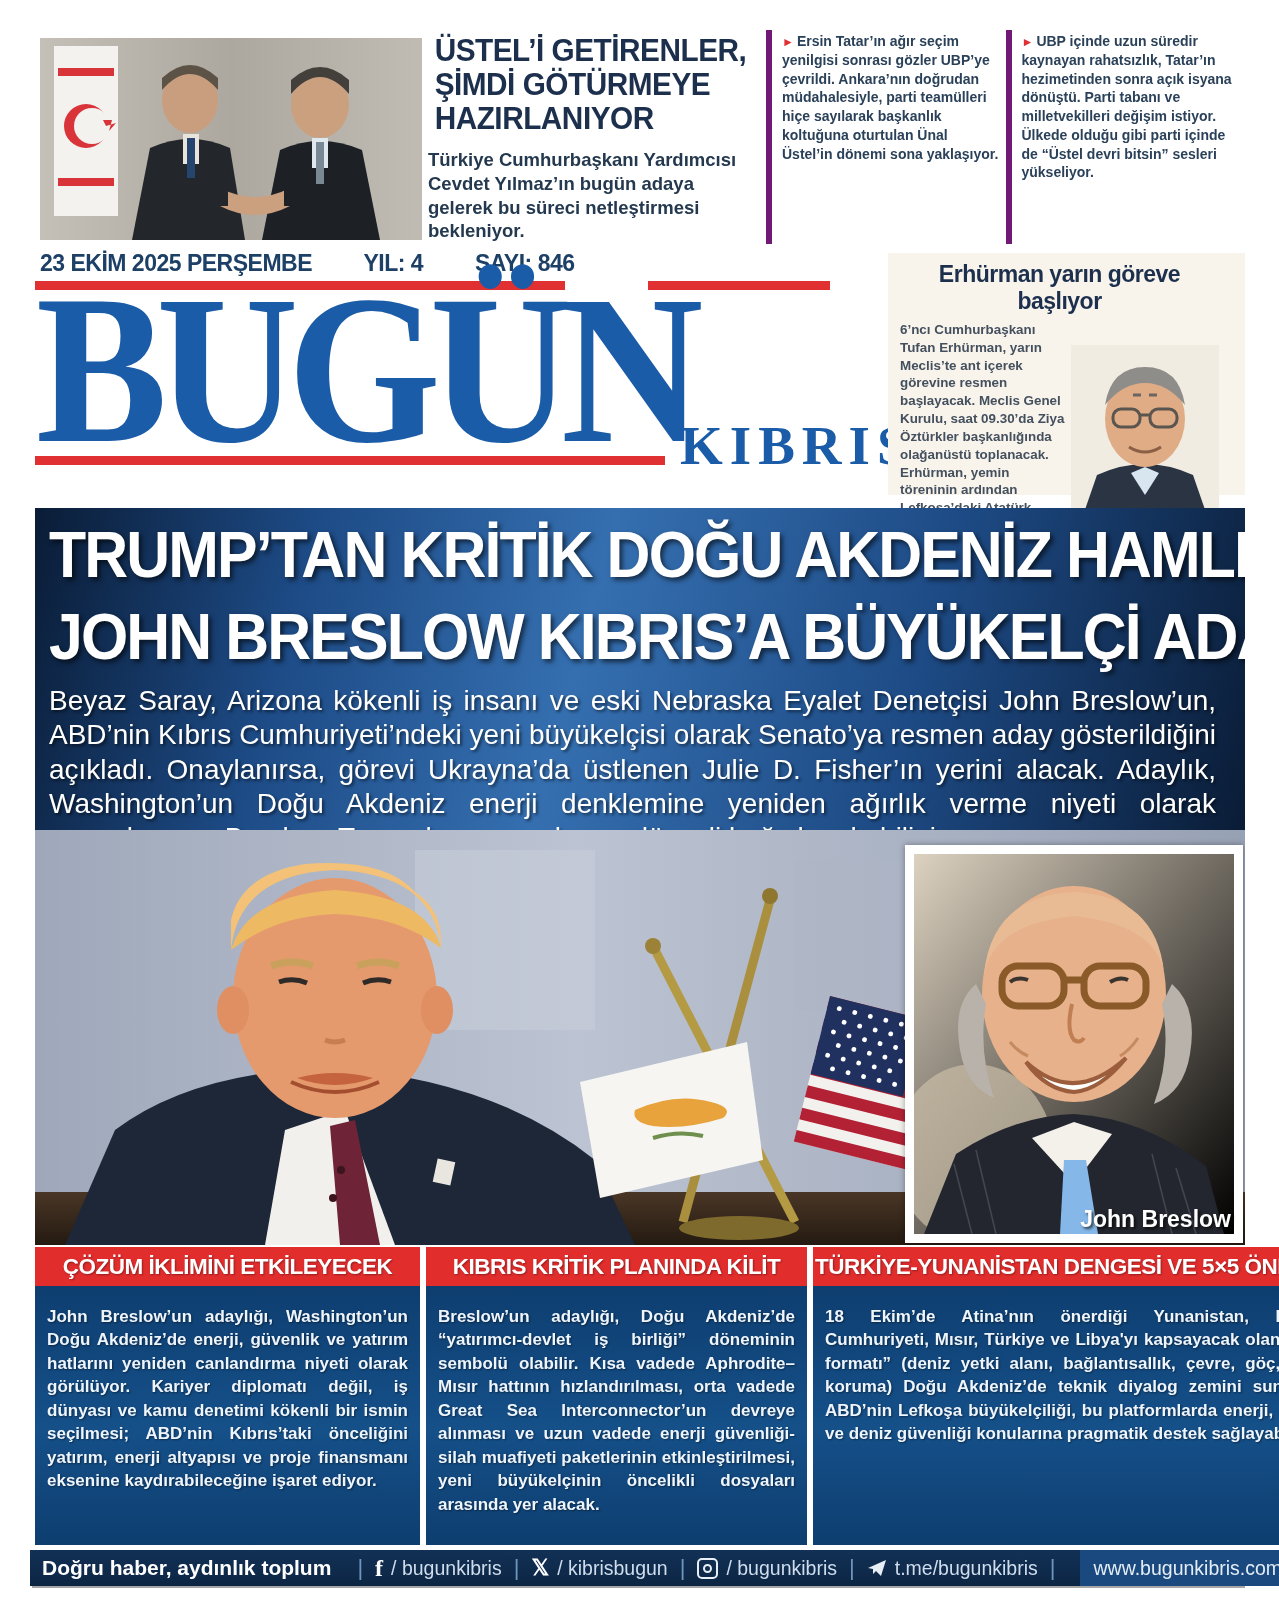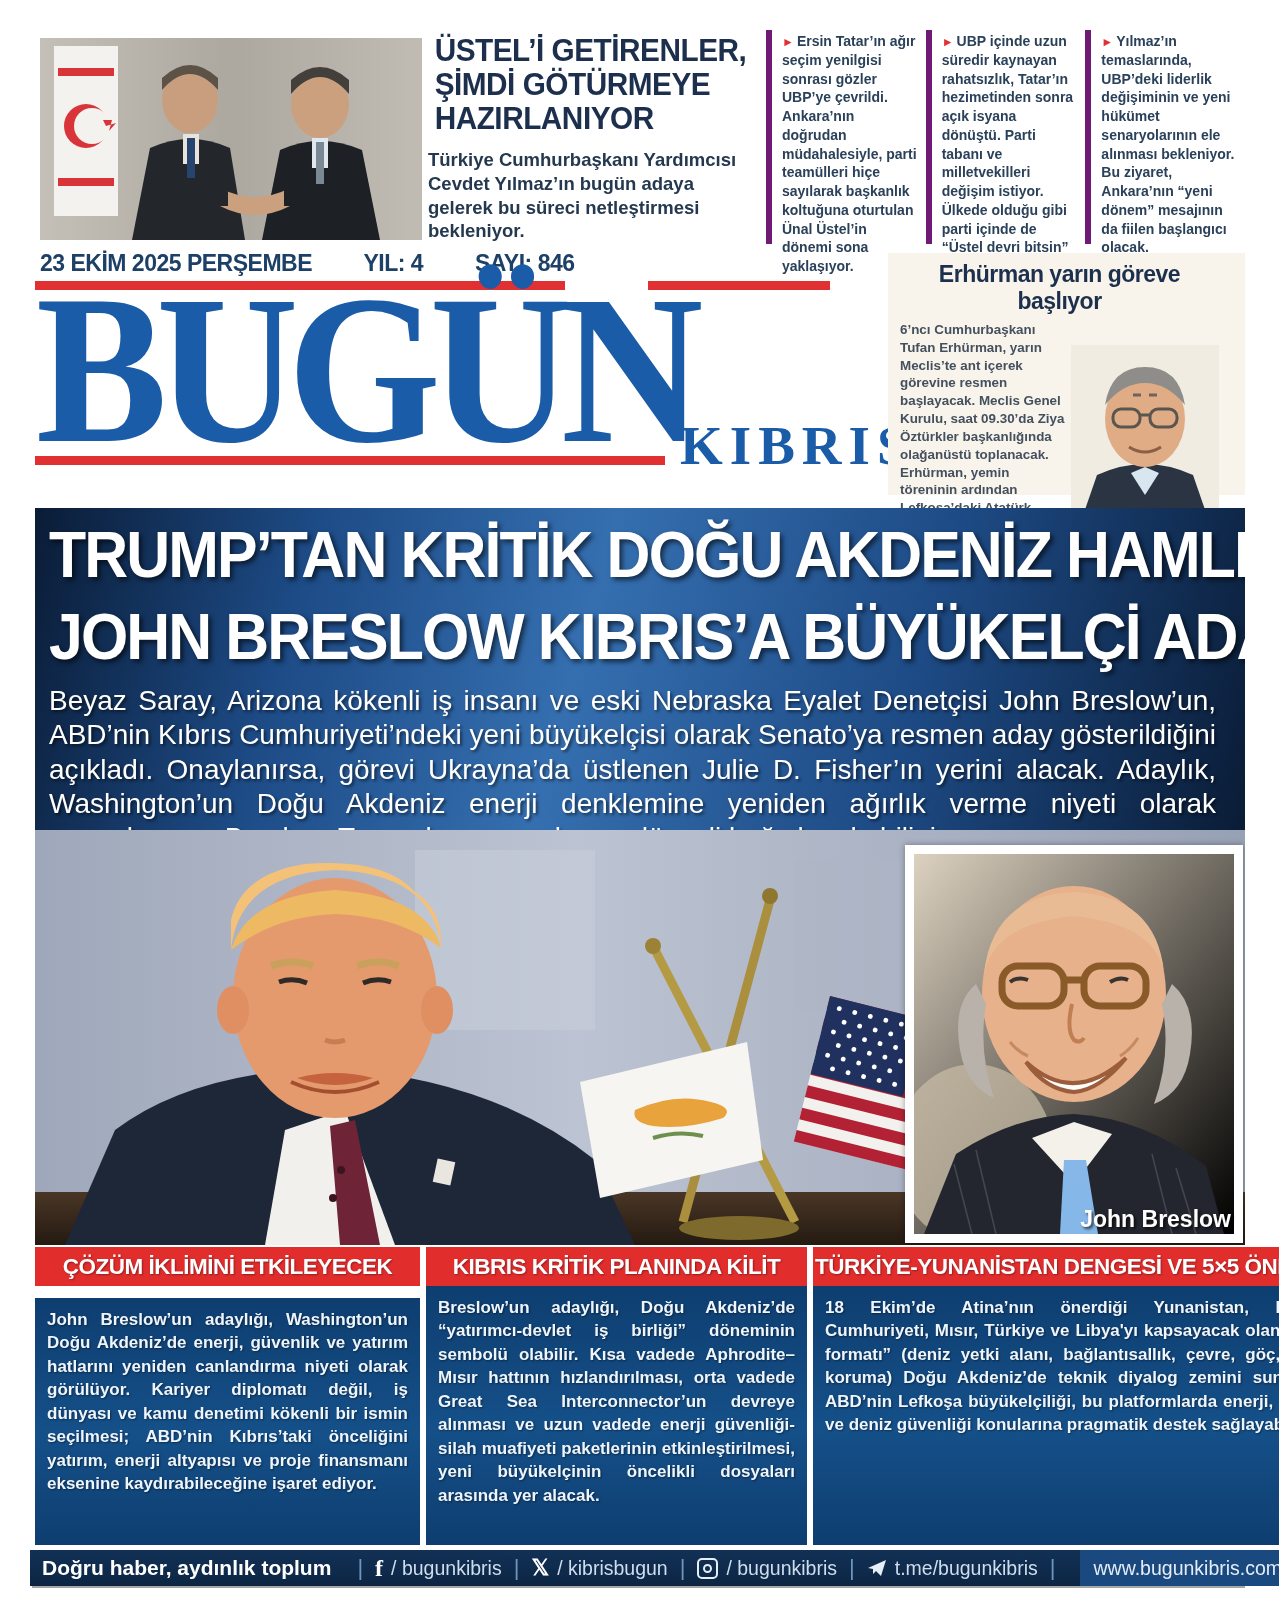--- a/index.html
+++ b/index.html
@@ -48,27 +48,27 @@
   .main-photo{position:absolute;left:35px;top:830px;width:1210px;height:415px;overflow:hidden;}
   .breslow-frame{position:absolute;left:870px;top:15px;width:338px;height:398px;background:#fff;
       padding:9px;box-shadow:0 0 6px rgba(0,0,0,0.35);}
   .breslow-inner{position:relative;width:100%;height:100%;overflow:hidden;}
   .breslow-caption{position:absolute;right:12px;bottom:10px;color:#fff;font-size:23px;font-weight:bold;
       text-shadow:2px 2px 3px rgba(0,0,0,0.7);text-align:center;}
 
   
   .bottom-cols{position:absolute;left:35px;top:1247px;width:1210px;height:298px;display:flex;gap:6px;}
   .bcol{display:flex;flex-direction:column;}
-  .bcol1{flex:0 0 385px;gap:12px;}
+  .bcol1{flex:0 0 385px;}
   .bcol2{flex:0 0 381px;}
   .bcol3{flex:1;}
   .bcol-header{background:#e22d2d;color:#fff;font-weight:bold;font-size:22.5px;text-align:center;
       padding:7px 2px 6px 2px;letter-spacing:-0.5px;white-space:nowrap;text-shadow:1px 1px 2px rgba(0,0,0,0.35);}
   .bcol-body{flex:1;background:linear-gradient(180deg,#0e3e70 0%,#155089 55%,#0e3e70 100%);
-      color:#eef5fd;font-weight:bold;font-size:17px;line-height:1.38;padding:10px 12px;text-align:justify;
+      color:#eef5fd;font-weight:bold;font-size:17px;line-height:1.38;padding:19px 12px;text-align:justify;
       text-shadow:1px 1px 2px rgba(0,0,0,0.45);}
 
   
   .footer{position:absolute;left:30px;top:1550px;width:1213px;height:36px;
       background:linear-gradient(180deg,#123156 0%,#0c2543 100%);display:flex;align-items:center;
       color:#cfdded;font-size:19.5px;box-shadow:2px 2px 0 rgba(0,0,0,0.35);}
   .footer .slogan{color:#ffffff;font-weight:bold;font-size:21px;margin:0 14px 0 12px;white-space:nowrap;}
   .fsep{color:#6f97bd;margin:0 12px;font-size:22px;}
   .fitem{display:flex;align-items:center;white-space:nowrap;}
   .ficon{display:inline-flex;align-items:center;justify-content:center;margin-right:8px;}
@@ -123,21 +123,20 @@
   <div class="top-story" data-name="top-story">
     <div class="top-story-line" data-name="top-story-title-line1">ÜSTEL’İ GETİRENLER,</div>
     <div class="top-story-line" data-name="top-story-title-line2">ŞİMDİ GÖTÜRMEYE</div>
     <div class="top-story-line" data-name="top-story-title-line3">HAZIRLANIYOR</div>
     <div class="top-story-deck" data-name="top-story-deck">Türkiye Cumhurbaşkanı Yardımcısı Cevdet Yılmaz’ın bugün adaya gelerek bu süreci netleştirmesi bekleniyor.</div>
   </div>
 
   <div class="briefs" data-name="news-briefs">
     <div class="brief" data-name="news-brief-1"><span class="bullet" data-name="arrow-bullet-icon">►</span><span data-name="news-brief-1-text">Ersin Tatar’ın ağır seçim yenilgisi sonrası gözler UBP’ye çevrildi. Ankara’nın doğrudan müdahalesiyle, parti teamülleri hiçe sayılarak başkanlık koltuğuna oturtulan Ünal Üstel’in dönemi sona yaklaşıyor.</span></div>
     <div class="brief" data-name="news-brief-2"><span class="bullet" data-name="arrow-bullet-icon">►</span><span data-name="news-brief-2-text">UBP içinde uzun süredir kaynayan rahatsızlık, Tatar’ın hezimetinden sonra açık isyana dönüştü. Parti tabanı ve milletvekilleri değişim istiyor. Ülkede olduğu gibi parti içinde de “Üstel devri bitsin” sesleri yükseliyor.</span></div>
-    <div class="brief" data-name="news-brief-3"><span class="bullet" data-name="arrow-bullet-icon">►</span><span data-name="news-brief-3-text">Yılmaz’ın temaslarında, UBP’deki liderlik değişiminin ve yeni hükümet senaryolarının ele alınması bekleniyor. Bu ziyaret, Ankara’nın “yeni dönem” mesajının da fiilen başlangıcı olacak.</span></div>
   </div>
 
   <div class="dateline" data-name="dateline">
     <span data-name="dateline-date">23 EKİM 2025 PERŞEMBE</span>
     <span data-name="dateline-year">YIL: 4</span>
     <span data-name="dateline-issue">SAYI: 846</span>
   </div>
 
   <div class="redline-a" data-name="masthead-rule-top-left"></div>
   <div class="redline-b" data-name="masthead-rule-top-right"></div>

